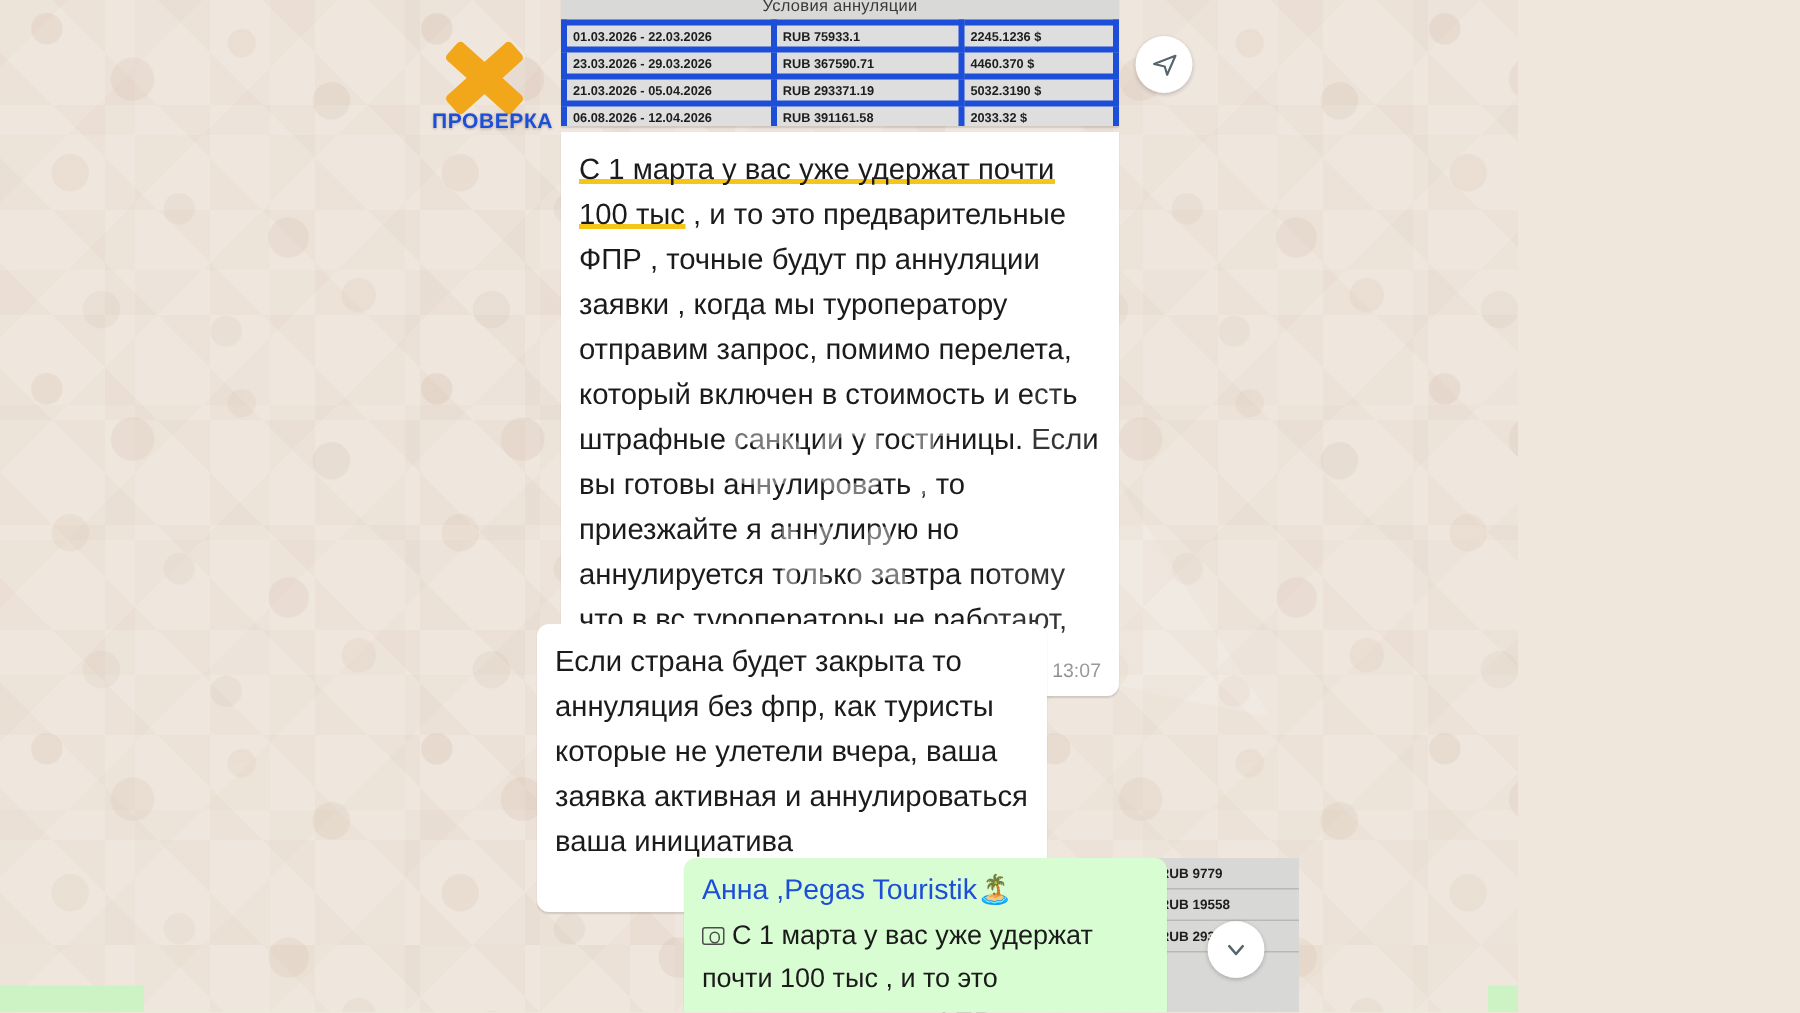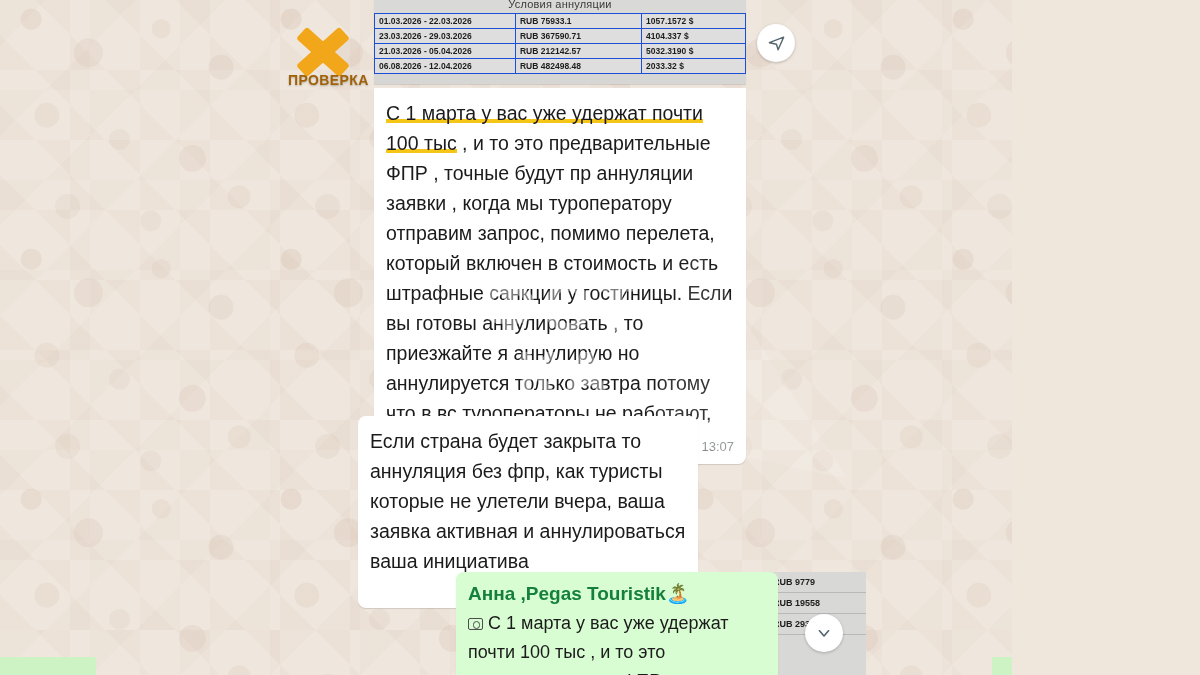--- a/index.html
+++ b/index.html
@@ -94,21 +94,21 @@
     letter-spacing: .2px;
   }
   .att-table {
     width: 100%;
     border-collapse: collapse;
     font-size: 8.5px;
     color: #1d1d1d;
     background: #dedede;
   }
   .att-table td {
-    border: 1px solid #1d4ed8;
+    border: 4px solid #1d4ed8;
     padding: 2px 4px;
     white-space: nowrap;
     font-weight: bold;
     font-family: "Liberation Sans", sans-serif;
   }
   .att-table td.c0 { width: 38%; }
   .att-table td.c1 { width: 34%; }
   .att-table td.c2 { width: 28%; }
 
   
@@ -153,23 +153,23 @@
     position: absolute;
     left: 186px;
     top: 572px;
     width: 322px;
     background: #d9fdd3;
     border-radius: 8px;
     padding: 9px 12px 8px 12px;
     box-shadow: 0 1px 1px rgba(0,0,0,.13);
   }
   .quote-title {
-    color: #15803d;
+    color: #1d4ed8;
     font-size: 19px;
-    font-weight: bold;
+    font-weight: normal;
     line-height: 26px;
     margin-bottom: 2px;
   }
   .quote-body {
     font-size: 18px;
     line-height: 29px;
     color: #1b1b1b;
   }
   .cam-icon {
     display: inline-block;
@@ -253,21 +253,21 @@
     background: #f2a71b;
     border-radius: 3px;
   }
   .check-badge .x span:nth-child(1) { transform: translate(-50%,-50%) rotate(42deg); }
   .check-badge .x span:nth-child(2) { transform: translate(-50%,-50%) rotate(-42deg); }
   .check-badge .label {
     position: absolute;
     left: 0; top: 46px;
     font-size: 14px;
     font-weight: bold;
-    color: #a16207;
+    color: #1d4ed8;
     letter-spacing: .4px;
     text-shadow: 0 1px 2px rgba(0,0,0,.25);
   }
 
   
   .watermark {
     position: absolute;
     left: 470px;
     top: 230px;
     width: 420px;
@@ -310,35 +310,35 @@
 
   <div class="chat">
 
     <div class="attachment">
       <div class="att-title">Условия аннуляции</div>
       <table class="att-table">
         <tbody>
           <tr>
             <td class="c0">01.03.2026 - 22.03.2026</td>
             <td class="c1">RUB 75933.1</td>
-            <td class="c2">1057.1572 $</td>
+            <td class="c2">2245.1236 $</td>
           </tr>
           <tr>
             <td class="c0">23.03.2026 - 29.03.2026</td>
             <td class="c1">RUB 367590.71</td>
-            <td class="c2">4104.337 $</td>
+            <td class="c2">4460.370 $</td>
           </tr>
           <tr>
             <td class="c0">21.03.2026 - 05.04.2026</td>
-            <td class="c1">RUB 212142.57</td>
+            <td class="c1">RUB 293371.19</td>
             <td class="c2">5032.3190 $</td>
           </tr>
           <tr>
             <td class="c0">06.08.2026 - 12.04.2026</td>
-            <td class="c1">RUB 482498.48</td>
+            <td class="c1">RUB 391161.58</td>
             <td class="c2">2033.32 $</td>
           </tr>
         </tbody>
       </table>
     </div>
 
     <div class="bubble in" id="bubble-1">
       <span class="msgtext"><span class="hl">С 1 марта у вас уже удержат почти 100 тыс</span><span> , и то это предварительные ФПР , точные будут пр аннуляции заявки , когда мы туроператору отправим запрос, помимо перелета, который включен в стоимость и есть штрафные санкции у гостиницы. Если вы готовы аннулировать , то приезжайте я аннулирую но аннулируется только завтра потому что в вс туроператоры не работают, запросы они не обрабатывают</span><span class="time">13:07</span></span>
     </div>
 

